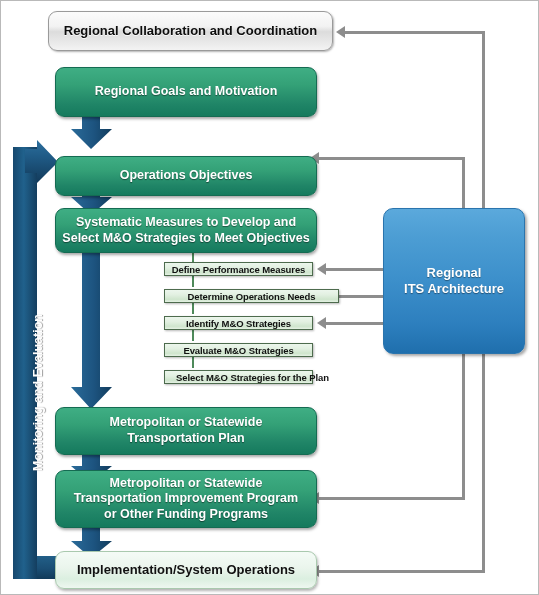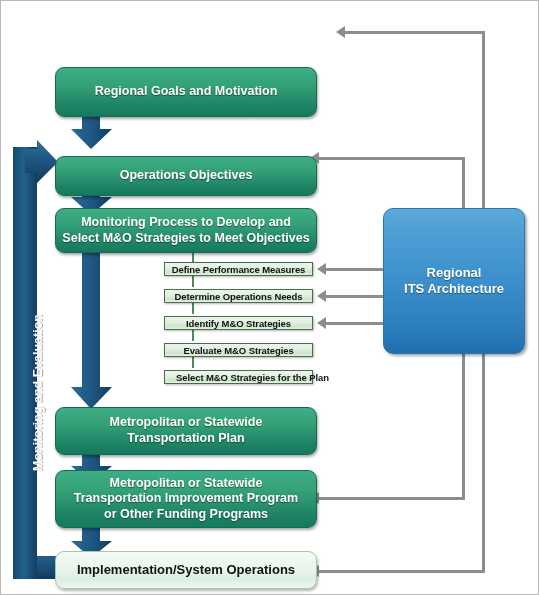--- a/index.html
+++ b/index.html
@@ -249,31 +249,34 @@
     </defs>
     <path d="M 13 0 L 31 0 L 31 13 L 43 13 L 22 30 L 2 13 L 13 13 Z" fill="url(#gA5)"></path>
   </svg>
 
   <div class="spine" style="left:191px; top:248px; height:14px;"></div>
   <div class="spine" style="left:191px; top:275px; height:11px;"></div>
   <div class="spine" style="left:191px; top:302px; height:11px;"></div>
   <div class="spine" style="left:191px; top:329px; height:11px;"></div>
   <div class="spine" style="left:191px; top:356px; height:11px;"></div>
 
+  <div class="node node-grey" style="left:47px; top:10px; width:285px; height:40px;">
+    <span>Regional Collaboration and Coordination</span>
+  </div>
 
   <div class="node node-green" style="left:54px; top:66px; width:262px; height:50px;">
     <span>Regional Goals and Motivation</span>
   </div>
 
   <div class="node node-green" style="left:54px; top:137px; width:262px; height:40px;margin-top:18px;">
     <span>Operations Objectives</span>
   </div>
 
   <div class="node node-green" style="left:54px; top:207px; width:262px; height:45px; flex-direction:column;">
-    <span>Monitoring Process to Develop and</span>
+    <span>Systematic Measures to Develop and</span>
     <span>Select M&amp;O Strategies to Meet Objectives</span>
   </div>
 
   <div class="node node-green" style="left:54px; top:406px; width:262px; height:48px; flex-direction:column;">
     <span>Metropolitan or Statewide</span>
     <span>Transportation Plan</span>
   </div>
 
   <div class="node node-green" style="left:54px; top:469px; width:262px; height:58px; flex-direction:column;">
     <span>Metropolitan or Statewide</span>
@@ -286,21 +289,21 @@
   </div>
 
   <div class="node node-blue" style="left:382px; top:207px; width:142px; height:146px; flex-direction:column;">
     <span>Regional</span>
     <span>ITS Architecture</span>
   </div>
 
   <div class="step-box" style="left:163px; top:261px; width:149px; height:14px;">
     <span>Define Performance Measures</span>
   </div>
-  <div class="step-box" style="left:163px; top:288px; width:149px; height:14px;">
+  <div class="step-box" style="left:163px; top:288px; width:175px; height:14px;">
     <span>Determine Operations Needs</span>
   </div>
   <div class="step-box" style="left:163px; top:315px; width:149px; height:14px;">
     <span>Identify M&amp;O Strategies</span>
   </div>
   <div class="step-box" style="left:163px; top:342px; width:149px; height:14px;">
     <span>Evaluate M&amp;O Strategies</span>
   </div>
   <div class="step-box" style="left:163px; top:369px; width:149px; height:14px;padding-left:28px;">
     <span>Select M&amp;O Strategies for the Plan</span>

